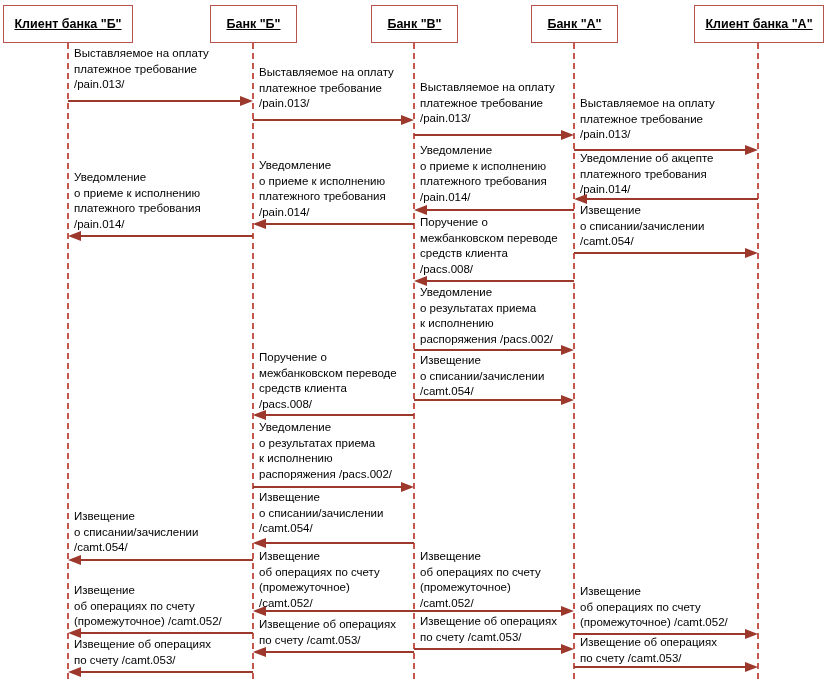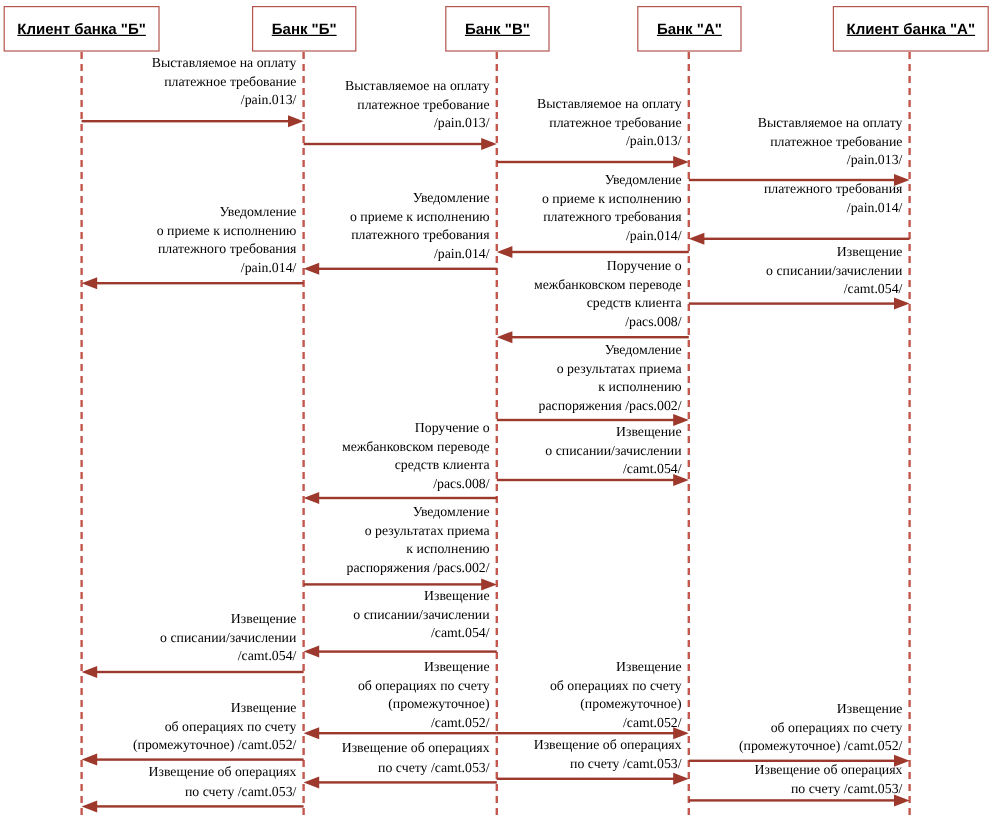--- a/index.html
+++ b/index.html
@@ -41,26 +41,25 @@
     position:absolute;
     width:0;height:0;
     border-top:5px solid transparent;
     border-bottom:5px solid transparent;
     z-index:2;
   }
   .msg-head.right{border-left:13px solid #9c382c;}
   .msg-head.left{border-right:13px solid #9c382c;}
   .msg-label{
     position:absolute;
-    text-align:right;
+    text-align:left;
     font-size:11.5px;
     line-height:15.5px;
     color:#000000;
     z-index:2;
-    font-family:Liberation Serif, serif;
   }
   .msg-label div{white-space:nowrap;}
 </style>
 </head>
 <body>
 
 <div id="stage">
     <div class="lifeline" style="left: 67px; top: 43px; height: 639px;"></div>
     <div class="actor-box" style="left: 3px; top: 5px; width: 130px; height: 38px;">
       <span class="actor-label">Клиент банка "Б"</span>
@@ -105,20 +104,21 @@
     <div class="msg-line" style="left: 574px; top: 149px; width: 173px;"></div>
     <div class="msg-head right" style="top: 145px; left: 745px;"></div>
     <div class="msg-label" style="left: 580px; width: 172px; top: 96px;">
       <div>Выставляемое на оплату</div>
       <div>платежное требование</div>
       <div>/pain.013/</div>
     </div>
     <div class="msg-line" style="left: 585px; top: 198px; width: 173px;"></div>
     <div class="msg-head left" style="top: 194px; left: 574px;"></div>
     <div class="msg-label" style="left: 580px; width: 172px; top: 151px;">
+      <div>Уведомление об акцепте</div>
       <div>платежного требования</div>
       <div>/pain.014/</div>
     </div>
     <div class="msg-line" style="left: 425px; top: 209px; width: 149px;"></div>
     <div class="msg-head left" style="top: 205px; left: 414px;"></div>
     <div class="msg-label" style="left: 420px; width: 148px; top: 143px;">
       <div>Уведомление</div>
       <div>о приеме к исполнению</div>
       <div>платежного требования</div>
       <div>/pain.014/</div>

